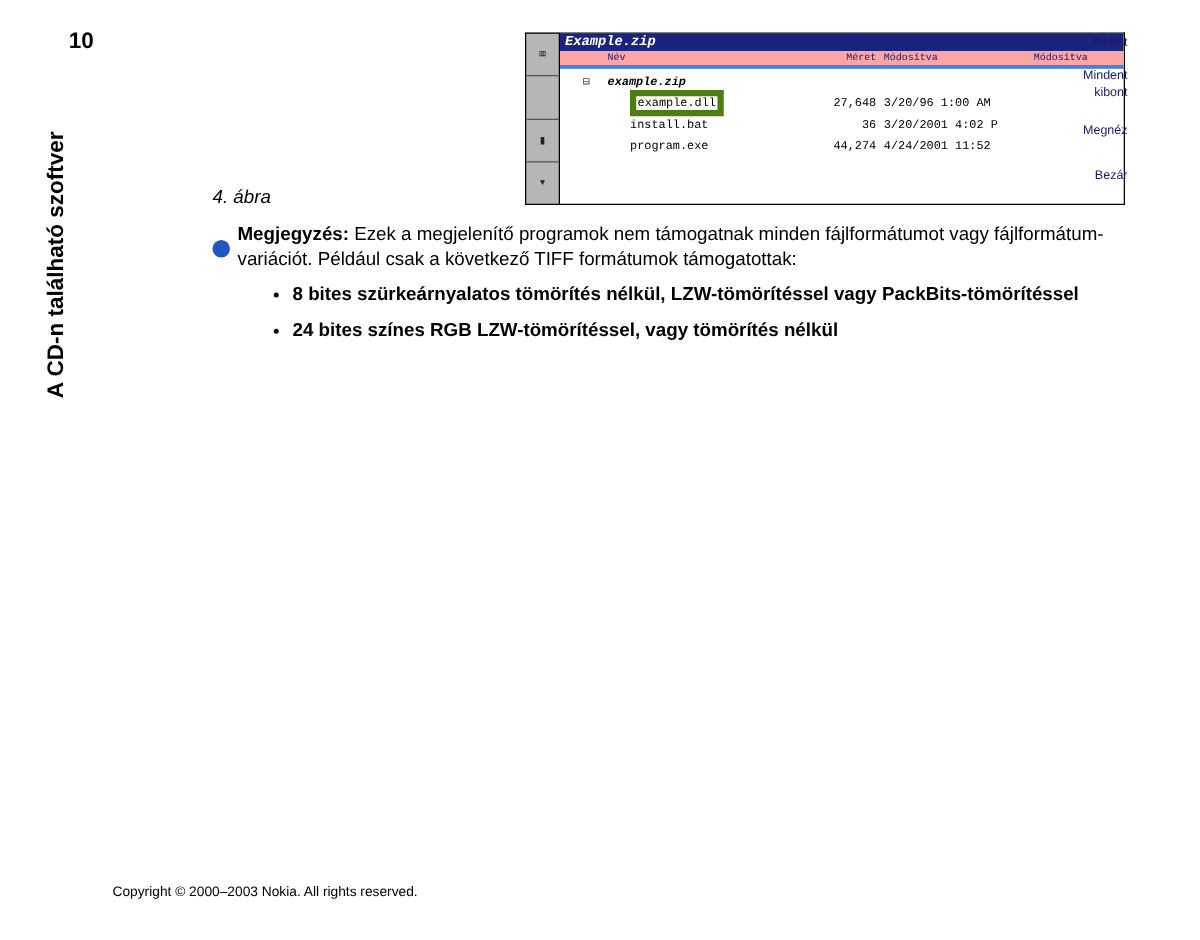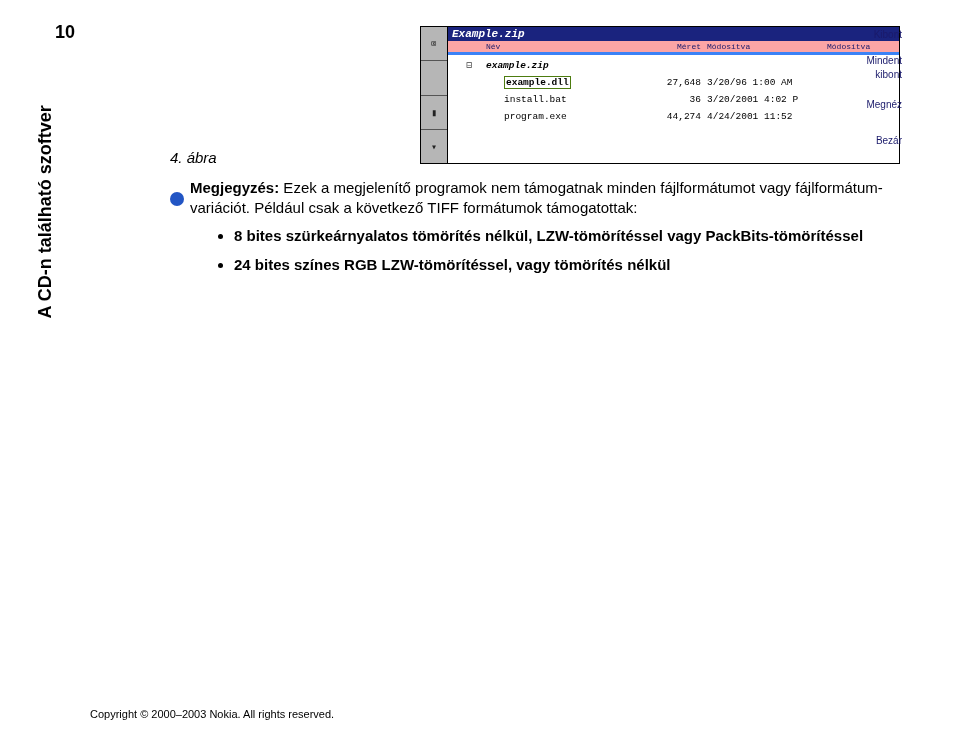--- a/index.html
+++ b/index.html
@@ -119,23 +119,23 @@
       line-height: 17px;
       overflow: hidden;
     }
     .filelist .row {
       display: flex;
       align-items: center;
     }
     .row .tree { width: 34px; text-align: center; color:#444; }
     .row .fname { flex: 1; }
     .row .fname .boxed {
-      border: 1px solid #4d7c0f;
+      border: 5px solid #4d7c0f;
       padding: 0 1px;
-      font-weight: bold;
+      font-weight: normal;
     }
     .row .fsize { width: 55px; text-align: right; padding-right: 6px; }
     .row .fmod  { width: 120px; }
     .row .fnote { width: 68px; }
     .row.top .fname { font-weight: bold; font-style: italic; }
     .indent { padding-left: 18px; display: inline-block; }
 
     .side-actions {
       position: absolute;
       right: -2px;

